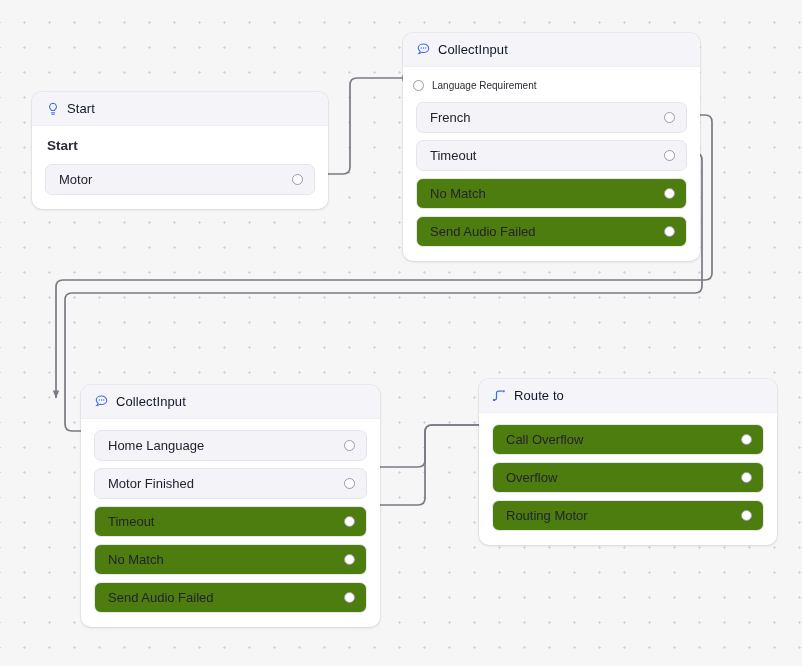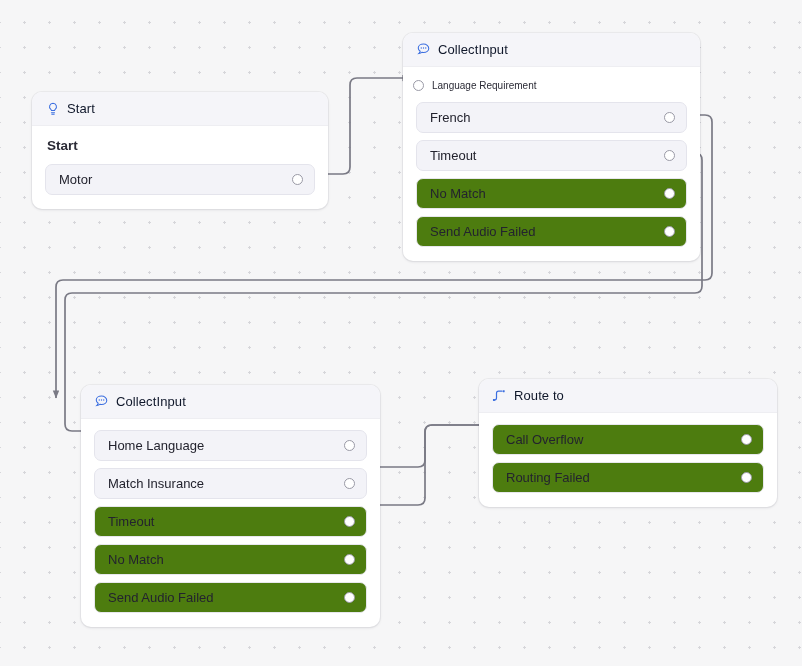--- a/index.html
+++ b/index.html
@@ -202,21 +202,21 @@
         </svg>
       </span>
       <span class="node-header-title">CollectInput</span>
     </div>
     <div class="port-list">
       <div class="port-row connected">
         <span class="port-label">Home Language</span>
         <span class="port-circle"></span>
       </div>
       <div class="port-row connected">
-        <span class="port-label">Match Insurance</span>
+        <span class="port-label">Motor Finished</span>
         <span class="port-circle"></span>
       </div>
       <div class="port-row">
         <span class="port-label">Timeout</span>
         <span class="port-circle"></span>
       </div>
       <div class="port-row">
         <span class="port-label">No Match</span>
         <span class="port-circle"></span>
       </div>
@@ -237,19 +237,23 @@
         </svg>
       </span>
       <span class="node-header-title">Route to</span>
     </div>
     <div class="port-list">
       <div class="port-row">
         <span class="port-label">Call Overflow</span>
         <span class="port-circle"></span>
       </div>
       <div class="port-row">
-        <span class="port-label">Routing Failed</span>
+        <span class="port-label">Overflow</span>
+        <span class="port-circle"></span>
+      </div>
+      <div class="port-row">
+        <span class="port-label">Routing Motor</span>
         <span class="port-circle"></span>
       </div>
     </div>
   </div>
 
 </div>
 
 </body></html>

